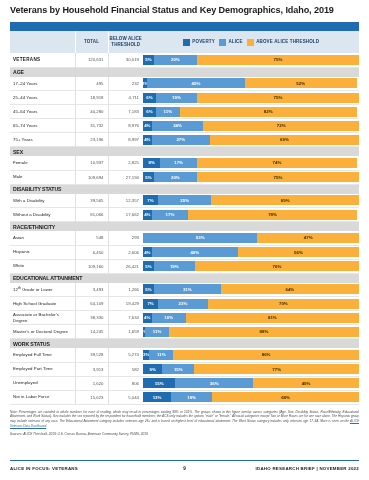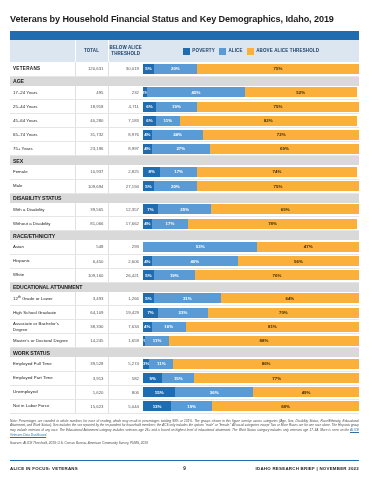--- a/index.html
+++ b/index.html
@@ -5,21 +5,21 @@
   html,body{margin:0;padding:0;}
   body{
     width:369px;height:480px;background:#ffffff;
     font-family:"Liberation Sans", sans-serif;
     color:#231f20;overflow:hidden;
   }
   .page{position:relative;width:369px;height:480px;box-sizing:border-box;padding:0 10px;}
 
   .fig-title{
     font-size:9.1px;font-weight:bold;letter-spacing:-0.1px;
-    color:#1b1b1b;padding-top:14px;padding-bottom:7px;line-height:1.1;
+    color:#1b1b1b;padding-top:5px;padding-bottom:7px;line-height:1.1;
   }
 
   
   .tbl{width:349px;border-collapse:collapse;table-layout:fixed;}
   .tbl td,.tbl th{padding:0;vertical-align:middle;}
 
   .topbar td{background:#1f6cb0;height:9px;}
 
   .hdr td{
     background:#dce6f0;height:22px;

